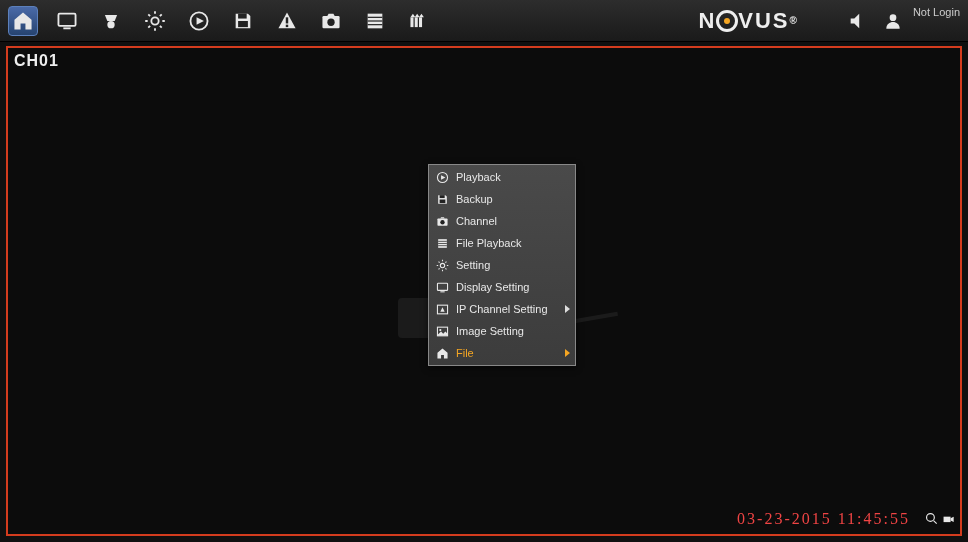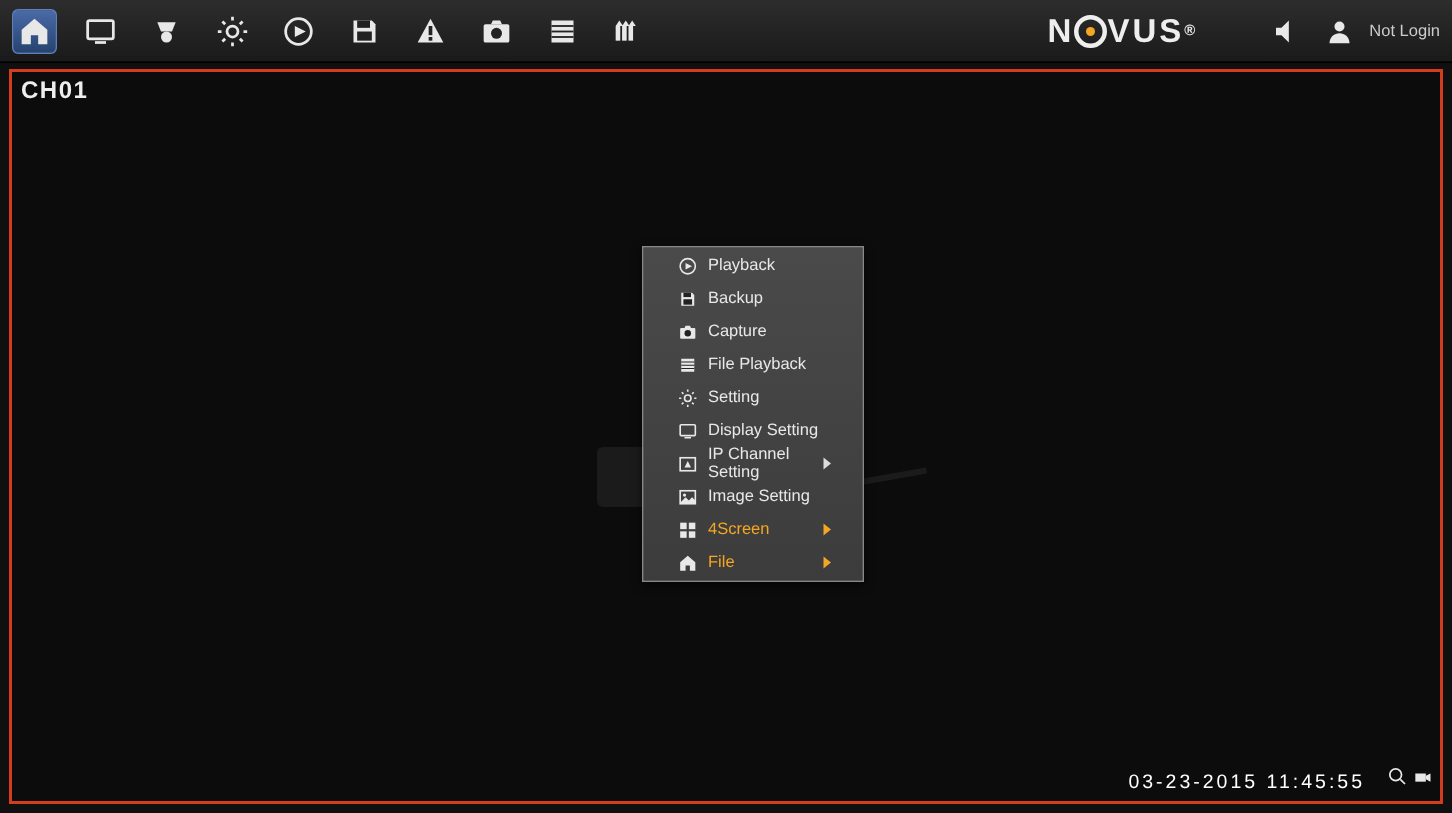--- a/index.html
+++ b/index.html
@@ -45,37 +45,37 @@
   .brand .o::before {
     content: ""; position: absolute; inset: 0;
     border: 3px solid #eee; border-radius: 50%;
   }
   .brand .o::after {
     content: ""; position: absolute; left: 8px; top: 8px;
     width: 6px; height: 6px; background: #f5a623; border-radius: 50%;
   }
   .brand sup { font-size: 10px; vertical-align: super; }
 
-  .right-tools { display: flex; align-items: center; gap: 10px; margin-left: 30px; }
+  .right-tools { display: flex; gap: 10px; margin-left: 30px; }
   .login-label { font-size: 11px; color: #ccc; }
 
   
   .viewport {
     position: absolute; top: 46px; left: 6px; right: 6px; bottom: 6px;
     border: 2px solid #d43c1e;
     background: #0c0c0c;
   }
   .ch-label {
     position: absolute; top: 4px; left: 6px;
     font-size: 16px; color: #eee; font-weight: bold;
     letter-spacing: 1px;
   }
   .timestamp {
     position: absolute; bottom: 6px; right: 50px;
-    font-size: 13px; color: #ffffff; font-family: Liberation Sans, sans-serif;
+    font-size: 16px; color: #ef4444; font-family: Liberation Serif, serif;
     letter-spacing: 2px;
   }
   .corner-icons {
     position: absolute; bottom: 4px; right: 4px;
     display: flex; gap: 3px;
   }
   .corner-icons svg { width: 14px; height: 14px; }
 
   
   .bg-shape {
@@ -91,21 +91,21 @@
   .bg-shape::before { left: 0; top: 10px; width: 60px; height: 40px; border-radius: 4px; }
   .bg-shape::after { right: 0; top: 28px; width: 50px; height: 4px; transform: rotate(-10deg); }
 
   
   .context-menu {
     position: absolute; top: 116px; left: 420px;
     width: 148px;
     background: linear-gradient(#4a4a4a, #3c3c3c);
     border: 1px solid #888;
     box-shadow: 0 2px 6px rgba(0,0,0,.6);
-    padding: 1px 16px;
+    padding: 1px 0;
   }
   .cm-item {
     display: flex; align-items: center;
     height: 22px;
     padding: 0 6px;
     font-size: 11px;
     color: #e8e8e8;
     cursor: pointer;
     gap: 7px;
     position: relative;
@@ -307,21 +307,21 @@
             </svg>
           </span>
           <span>Backup</span>
         </div>
         <div class="cm-item">
           <span class="cm-icon">
             <svg viewBox="0 0 18 18">
               <use href="#i-capture"></use>
             </svg>
           </span>
-          <span>Capture</span>
+          <span>Channel</span>
         </div>
         <div class="cm-item">
           <span class="cm-icon">
             <svg viewBox="0 0 18 18">
               <use href="#i-file-manager"></use>
             </svg>
           </span>
           <span>File Playback</span>
         </div>
         <div class="cm-item">
@@ -349,29 +349,20 @@
           <span>IP Channel Setting</span>
           <span class="cm-arrow"></span>
         </div>
         <div class="cm-item">
           <span class="cm-icon">
             <svg viewBox="0 0 18 18">
               <use href="#i-image"></use>
             </svg>
           </span>
           <span>Image Setting</span>
-        </div>
-        <div class="cm-item accent">
-          <span class="cm-icon">
-            <svg viewBox="0 0 18 18">
-              <use href="#i-grid"></use>
-            </svg>
-          </span>
-          <span>4Screen</span>
-          <span class="cm-arrow"></span>
         </div>
         <div class="cm-item accent">
           <span class="cm-icon">
             <svg viewBox="0 0 18 18">
               <use href="#i-home"></use>
             </svg>
           </span>
           <span>File</span>
           <span class="cm-arrow"></span>
         </div>

